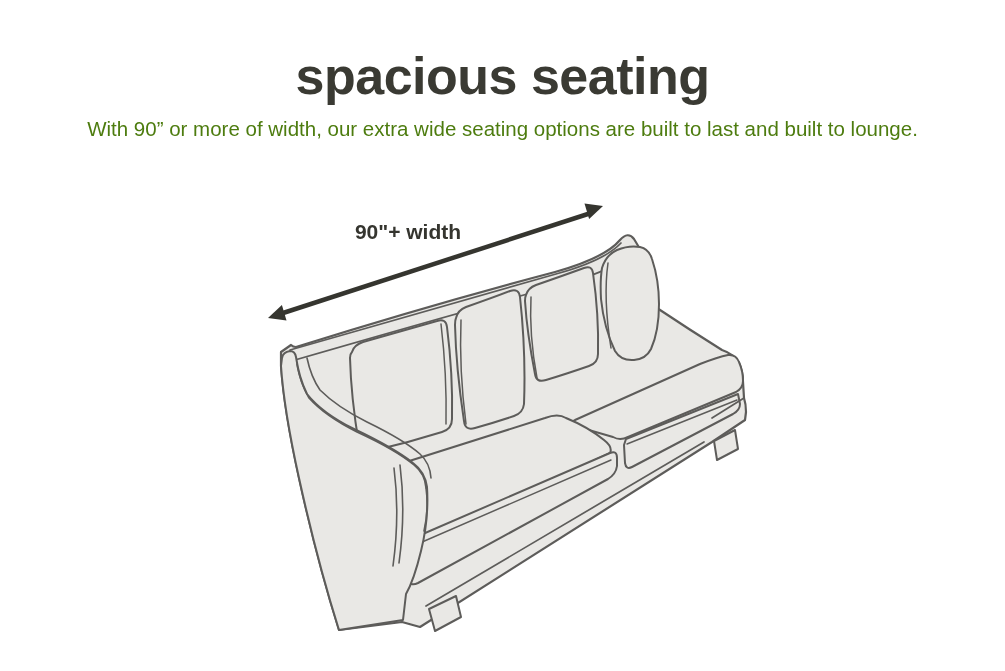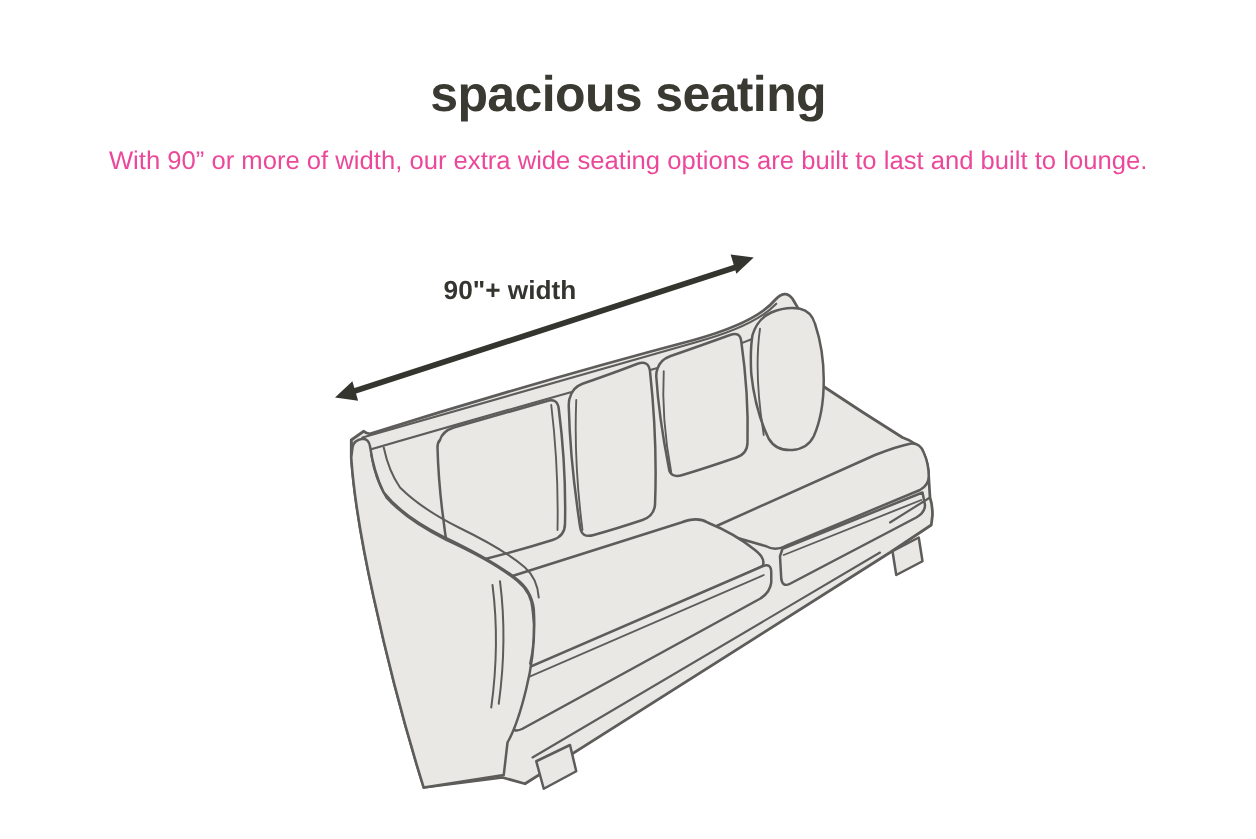--- a/index.html
+++ b/index.html
@@ -8,31 +8,31 @@
     position: relative;
     overflow: hidden;
     font-family: "Liberation Sans", sans-serif;
     color: #1e1e1e;
   }
   .page { width: 1005px; height: 671px; position: relative; }
   .header { text-align: center; }
   .title {
     margin: 0;
     padding-top: 54px;
-    font-size: 40px;
+    font-size: 52px;
     line-height: 44px;
     font-weight: bold;
     letter-spacing: -0.5px;
     color: #3a3a33;
   }
   .desc {
     margin: 16px 0 0 0;
     font-size: 20.5px;
     line-height: 29px;
-    color: #ec4899;
+    color: #4d7c0f;
   }
   .desc span { display: block; }
   .figure {
     position: absolute;
     left: 0; top: 0;
     width: 1005px; height: 671px;
     pointer-events: none;
   }
   .figure svg { display: block; width: 100%; height: 100%; }
   .dim-label {

